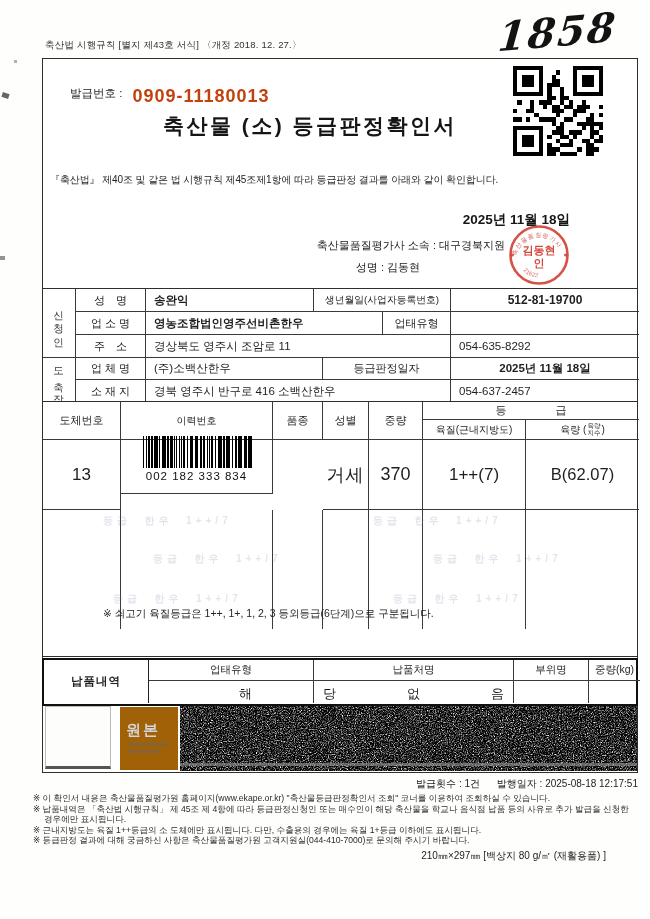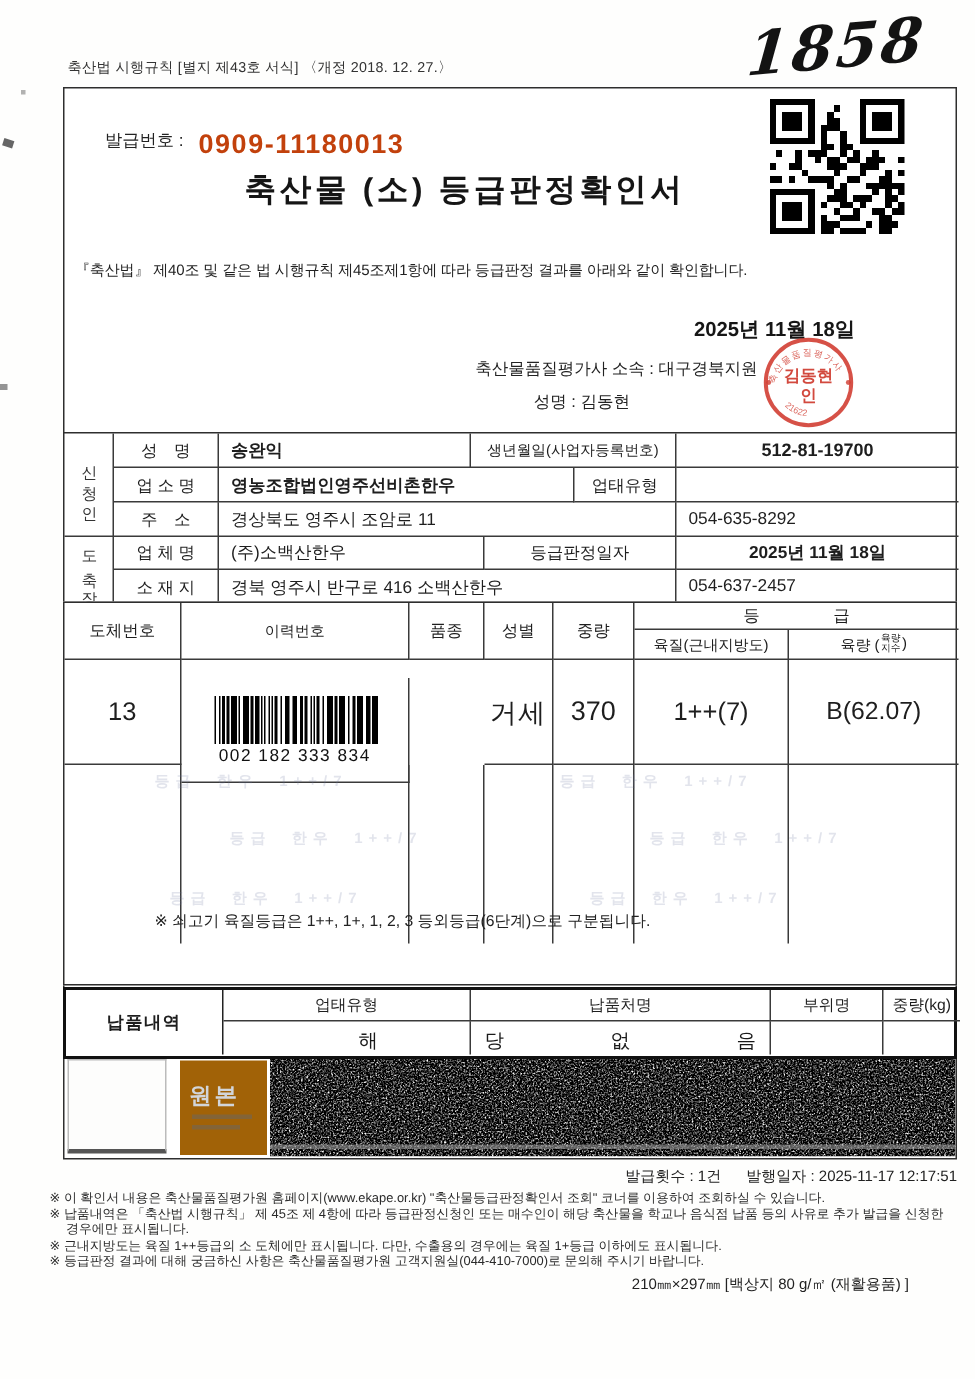--- a/index.html
+++ b/index.html
@@ -277,21 +277,21 @@
   <div class="cell hdr noright" style="left:483px;top:18px;width:113px;height:20px;font-size:10px;">
     <span>육량 (</span>
       <span class="yield-stack">
         <span>육량</span>
         <span>지수</span>
       </span>
       <span>)</span>
   </div>
 
   <div class="cell center bignum" style="left:0;top:38px;width:78px;height:70px;">13</div>
-  <div class="cell center" style="left:78px;top:50px;width:152px;height:70px;text-align:right;">
+  <div class="cell center" style="left:78px;top:22px;width:152px;height:70px;text-align:right;">
     <span class="barcode-wrap">
       <svg id="barcodeSvg" width="112" height="32" viewBox="0 0 112 32">
           <rect x="2" y="0" width="1" height="32" fill="#000"></rect>
           <rect x="5" y="0" width="1" height="32" fill="#000"></rect>
           <rect x="7" y="0" width="2" height="32" fill="#000"></rect>
           <rect x="10" y="0" width="2" height="32" fill="#000"></rect>
           <rect x="13" y="0" width="4" height="32" fill="#000"></rect>
           <rect x="18" y="0" width="1" height="32" fill="#000"></rect>
           <rect x="21" y="0" width="4" height="32" fill="#000"></rect>
           <rect x="26" y="0" width="2" height="32" fill="#000"></rect>
@@ -376,21 +376,21 @@
       <feColorMatrix type="matrix" values="0 0 0 0 0  0 0 0 0 0  0 0 0 0 0  1.3 1.3 1.3 0 -1.1"></feColorMatrix>
     </filter>
     <rect width="457" height="65" fill="#fff"></rect>
     <rect width="457" height="65" filter="url(#nf)"></rect>
     <rect y="57" width="457" height="3" fill="#9a9a9a" opacity="0.6"></rect>
   </svg>
 </div>
 
 <div class="abs issue-line">
   <span>발급횟수 : 1건</span>
-  <span>발행일자 : 2025-11-17 12:17:51</span>
+  <span>발행일자 : 2025-08-18 12:17:51</span>
 </div>
 <div class="abs notes">
   <div class="note">※ 이 확인서 내용은 축산물품질평가원 홈페이지(www.ekape.or.kr) "축산물등급판정확인서 조회" 코너를 이용하여 조회하실 수 있습니다.</div>
   <div class="note">※ 납품내역은 「축산법 시행규칙」 제 45조 제 4항에 따라 등급판정신청인 또는 매수인이 해당 축산물을 학교나 음식점 납품 등의 사유로 추가 발급을 신청한 경우에만 표시됩니다.</div>
   <div class="note">※ 근내지방도는 육질 1++등급의 소 도체에만 표시됩니다. 다만, 수출용의 경우에는 육질 1+등급 이하에도 표시됩니다.</div>
   <div class="note">※ 등급판정 결과에 대해 궁금하신 사항은 축산물품질평가원 고객지원실(044-410-7000)로 문의해 주시기 바랍니다.</div>
 </div>
 <div class="abs paper-spec">210㎜×297㎜ [백상지 80 g/㎡ (재활용품) ]</div>
 
 </body></html>

